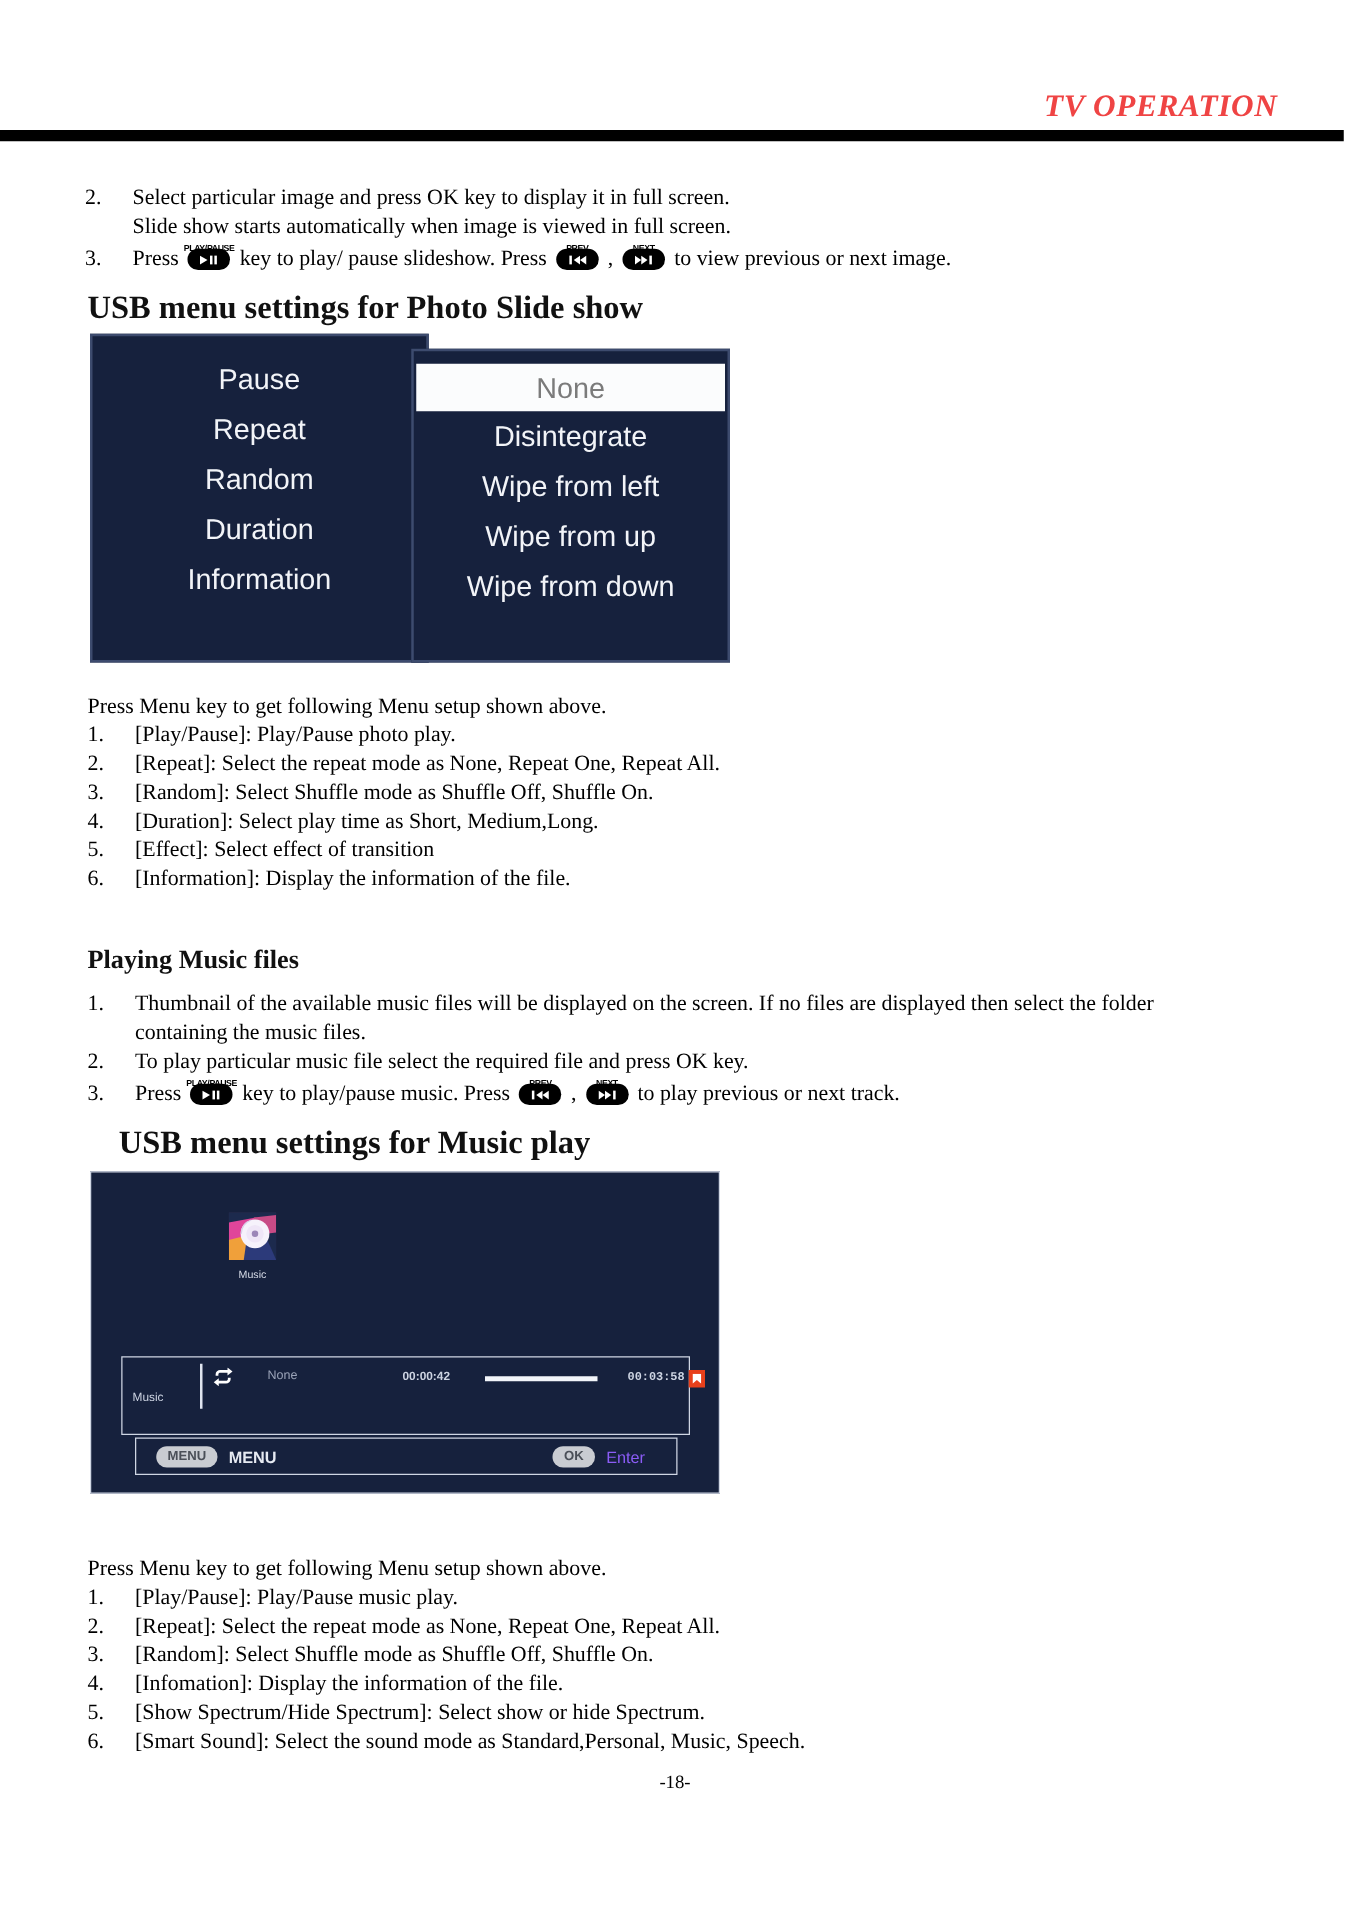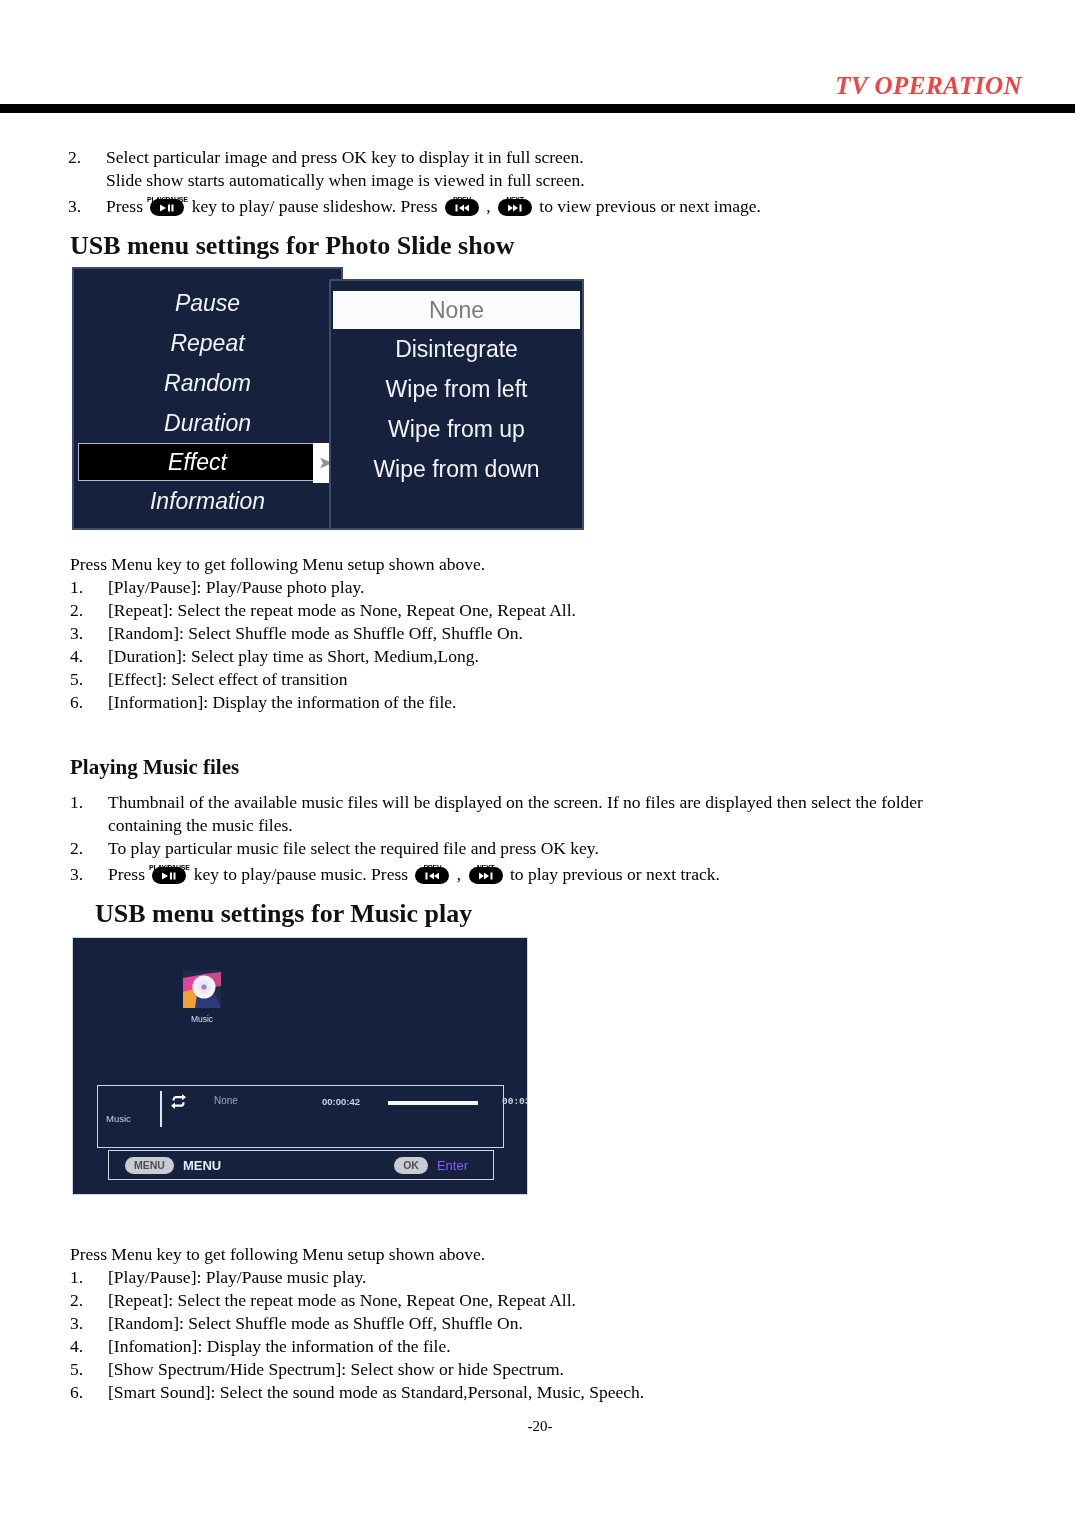--- a/index.html
+++ b/index.html
@@ -124,21 +124,20 @@
     box-sizing: border-box;
     font-family: "Liberation Sans", sans-serif;
   }
   .osd-left {
     position: absolute;
     left: 0; top: 0;
     width: 271px;
     height: 263px;
     padding-top: 14px;
     box-sizing: border-box;
-    font-style: italic;
   }
   .osd-right {
     position: absolute;
     left: 257px; top: 12px;
     width: 255px;
     height: 251px;
     padding-top: 10px;
     box-sizing: border-box;
   }
   .osd-item {
@@ -359,28 +358,20 @@
 
 <div class="sec-head" style="left:70px; top:231px;">USB menu settings for Photo Slide show</div>
 
 <div class="osd-wrap" style="left:72px; top:267px; width:512px; height:263px;">
 
   <div class="osd-panel osd-left">
     <div class="osd-item">Pause</div>
     <div class="osd-item">Repeat</div>
     <div class="osd-item">Random</div>
     <div class="osd-item">Duration</div>
-    <div style="position:relative;">
-      <div class="osd-item sel-black">Effect</div>
-      <div class="osd-arrow-box">
-        <svg width="17" height="14" viewBox="0 0 17 14">
-            <polygon points="2,1.5 14,7 2,12.5 5,7" fill="#8d9097"></polygon>
-          </svg>
-      </div>
-    </div>
     <div class="osd-item">Information</div>
   </div>
 
   <div class="osd-panel osd-right">
     <div class="osd-item sel-white">None</div>
     <div class="osd-item">Disintegrate</div>
     <div class="osd-item">Wipe from left</div>
     <div class="osd-item">Wipe from up</div>
     <div class="osd-item">Wipe from down</div>
   </div>
@@ -464,21 +455,21 @@
             </svg>
         </span>
       </span>
       <span>to play previous or next track.</span>
     </span>
   </div>
 </div>
 
 <div class="sec-head" style="left:70px; top:899px;margin-left:25px;">USB menu settings for Music play</div>
 
-<div class="player" style="left:72px; top:937px; width:456px; height:258px;">
+<div class="player" style="left:72px; top:937px; width:504px; height:258px;">
 
   <div class="thumb-block">
     <div class="thumb-art">
       <svg width="38" height="38" viewBox="0 0 38 38">
         <rect width="38" height="38" fill="#1c2a4d"></rect>
         <polygon points="0,8 22,4 20,22 0,26" fill="#e0459a"></polygon>
         <polygon points="0,22 16,18 22,38 0,38" fill="#f0a03a"></polygon>
         <polygon points="14,24 30,20 38,38 12,38" fill="#2c3a7a"></polygon>
         <polygon points="20,4 38,2 38,16 22,18" fill="#c84b86"></polygon>
         <circle cx="21" cy="17" r="11.5" fill="#f6f2fb"></circle>
@@ -548,13 +539,13 @@
   <div class="num-row">
     <span class="num">5.</span>
     <span class="txt">[Show Spectrum/Hide Spectrum]: Select show or hide Spectrum.</span>
   </div>
   <div class="num-row">
     <span class="num">6.</span>
     <span class="txt">[Smart Sound]: Select the sound mode as Standard,Personal, Music, Speech.</span>
   </div>
 </div>
 
-<div class="page-num">-20-</div>
+<div class="page-num">-18-</div>
 
 </body></html>

